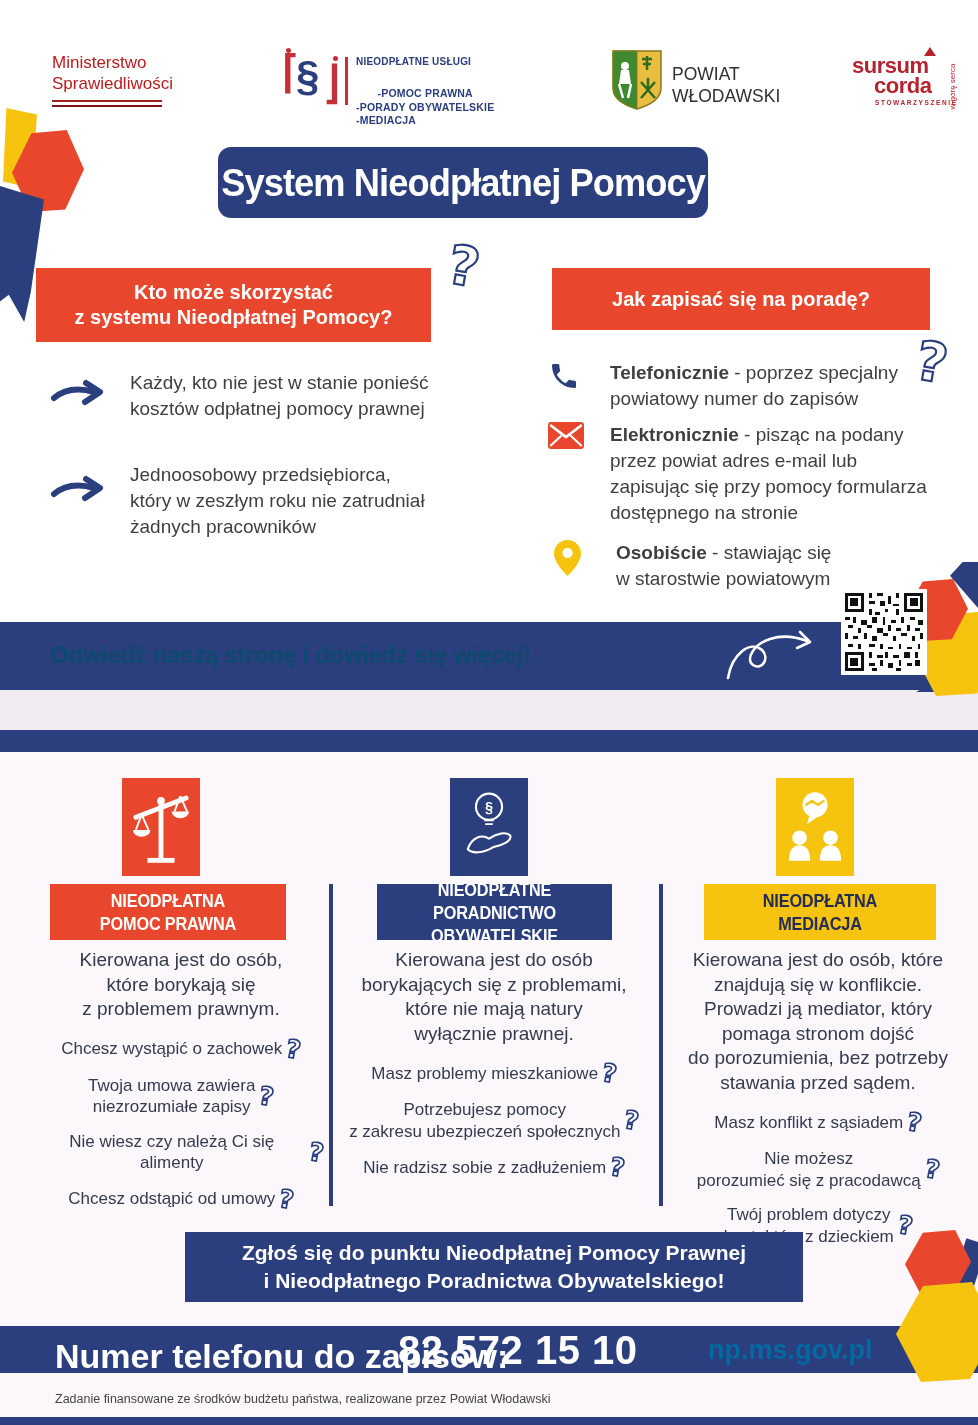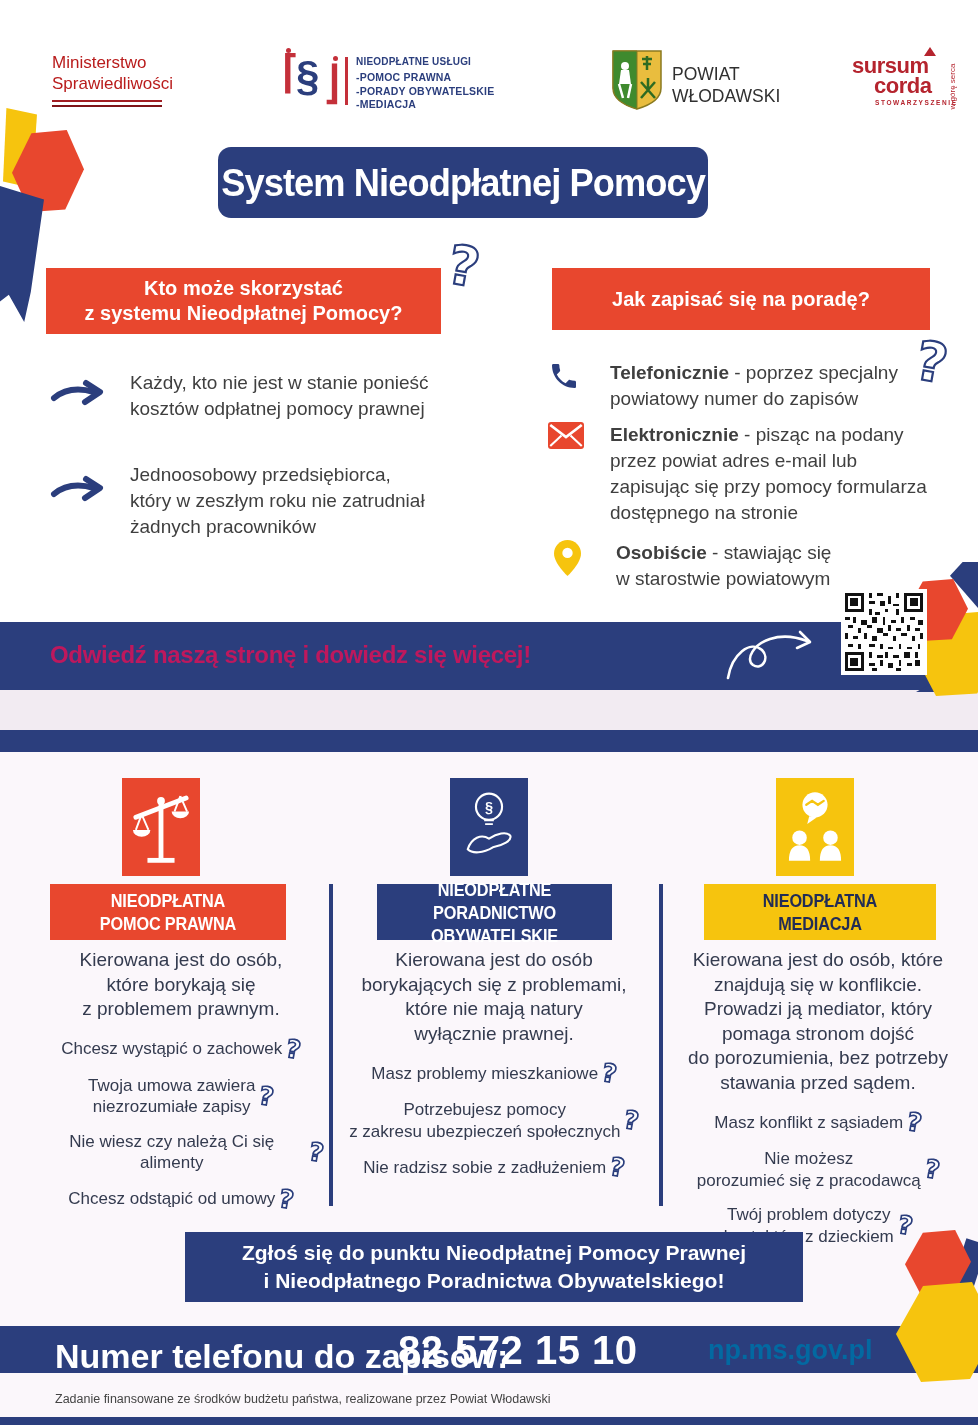--- a/index.html
+++ b/index.html
@@ -31,21 +31,21 @@
   .shape-yellow-tl{left:3px;top:108px;width:34px;height:80px;background:#f6c40e;clip-path:polygon(10% 0,100% 8%,85% 100%,0 92%);}
   .shape-red-tl{left:12px;top:130px;width:72px;height:82px;background:#e8472e;}
   .shape-blue-tl{left:0px;top:186px;width:44px;height:136px;background:#2b3e7d;clip-path:polygon(0 0,100% 10%,70% 78%,55% 100%,20% 80%,0 85%);}
 
   
   .title-banner{left:218px;top:147px;width:490px;height:71px;background:#2b3e7d;display:flex;align-items:center;justify-content:center;border-radius:13px;}
   .title-banner span{display:inline-block;font-size:39px;font-weight:bold;color:#fff;letter-spacing:-1px;transform:scaleX(.93);white-space:nowrap;}
 
   
   .redbox{background:#e8472e;display:flex;align-items:center;justify-content:center;}
-  .who-head{left:46px;top:268px;width:395px;height:66px;align-items:center;}
+  .who-head{left:36px;top:268px;width:395px;height:74px;align-items:center;}
   .how-head{left:552px;top:268px;width:378px;height:62px;}
   .headtext{font-size:20px;line-height:25px;font-weight:bold;color:#fff;text-align:center;}
 
   
   .qmark{display:inline-block;font-weight:bold;color:#fff;-webkit-text-stroke:2.2px #2b3e7d;transform:rotate(10deg);font-family:"DejaVu Sans",sans-serif;}
   .qmark.big{font-size:54px;line-height:54px;}
   .qmark.small{font-size:25px;line-height:25px;-webkit-text-stroke:1.7px #2b3e7d;margin-left:4px;flex:0 0 auto;}
   .q-who{left:448px;top:240px;}
   .q-how{left:916px;top:336px;}
 
@@ -53,21 +53,21 @@
   .who-item{left:130px;width:316px;font-size:19px;line-height:26px;color:#3f3f3f;}
   .arrow-svg{left:50px;width:56px;height:30px;}
 
   
   .method{left:548px;display:flex;}
   .m-icon{width:62px;flex:0 0 62px;display:flex;justify-content:flex-start;}
   .m-text{font-size:19px;line-height:26px;color:#3f3f3f;}
 
   
   .visit-banner{left:0;top:622px;width:978px;height:68px;background:#2b3e7d;}
-  .visit-text{left:50px;top:641px;font-size:24px;font-weight:bold;color:#be185d;letter-spacing:-.3px;}
+  .visit-text{left:50px;top:641px;font-size:24px;font-weight:bold;color:#0c4a6e;letter-spacing:-.3px;}
   .curl{left:722px;top:626px;}
   .qr-box{left:841px;top:589px;width:86px;height:86px;background:#fff;padding:4px;box-sizing:border-box;z-index:6;}
   .tri-blue-r{left:950px;top:562px;width:28px;height:46px;background:#2b3e7d;clip-path:polygon(45% 0,100% 0,100% 100%,0 30%);z-index:3;}
   .hex-red-r{left:906px;top:579px;width:62px;height:62px;background:#e8472e;z-index:5;}
   .hex-yellow-r{left:915px;top:612px;width:84px;height:84px;background:#f6c40e;z-index:4;}
   .wedge-navy-r{left:916px;top:658px;width:62px;height:34px;background:#2b3e7d;clip-path:polygon(0 100%,100% 0,100% 100%);z-index:3;}
 
   
   .pink-band{left:0;top:690px;width:978px;height:40px;background:#f2ebf2;}
   .navy-strip{left:0;top:730px;width:978px;height:22px;background:#2b3e7d;}
@@ -119,21 +119,21 @@
   <div class="abs svc-logo">
     <span class="svc-bracket" style="left:-2px;">⌈</span>
     <span class="abs" style="left:12px;top:2px;font-size:42px;font-weight:bold;color:#2b3e7d;">§</span>
     <span class="svc-bracket" style="right:-2px;top:10px;transform:rotate(180deg);">⌈</span>
     <span class="abs" style="left:2px;top:-2px;width:5px;height:5px;background:#c4303a;border-radius:50%;"></span>
     <span class="abs" style="right:0;top:6px;width:5px;height:5px;background:#c4303a;border-radius:50%;"></span>
   </div>
   <div class="abs svc-divider"></div>
   <div class="abs svc-text">
     <div class="svc-title">NIEODPŁATNE USŁUGI</div>
-    <div class="svc-item" style="margin-top:4px;">-POMOC PRAWNA</div>
+    <div class="svc-item" style="margin-top:20px;text-align:center;">-POMOC PRAWNA</div>
     <div class="svc-item">-PORADY OBYWATELSKIE</div>
     <div class="svc-item">-MEDIACJA</div>
   </div>
 
   <svg class="abs" style="left:612px;top:50px;" width="50" height="60" viewBox="0 0 50 60">
     <path d="M1 1 H49 V38 Q49 52 25 59 Q1 52 1 38 Z" fill="#e9bd3e" stroke="#8a7a20" stroke-width="1.5"></path>
     <path d="M1 1 H25 V59 Q1 52 1 38 Z" fill="#3f8a2e" stroke="#8a7a20" stroke-width="1"></path>
     <circle cx="13" cy="16" r="4" fill="#fff"></circle>
     <path d="M9 20 h8 l2 14 h-12 z" fill="#fff"></path>
     <path d="M7 34 l4 14 M19 34 l-3 14" stroke="#fff" stroke-width="2.5"></path>

